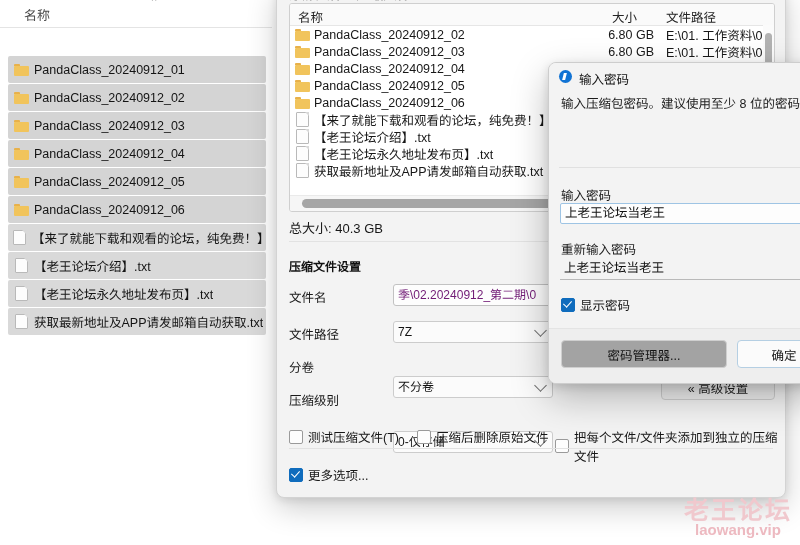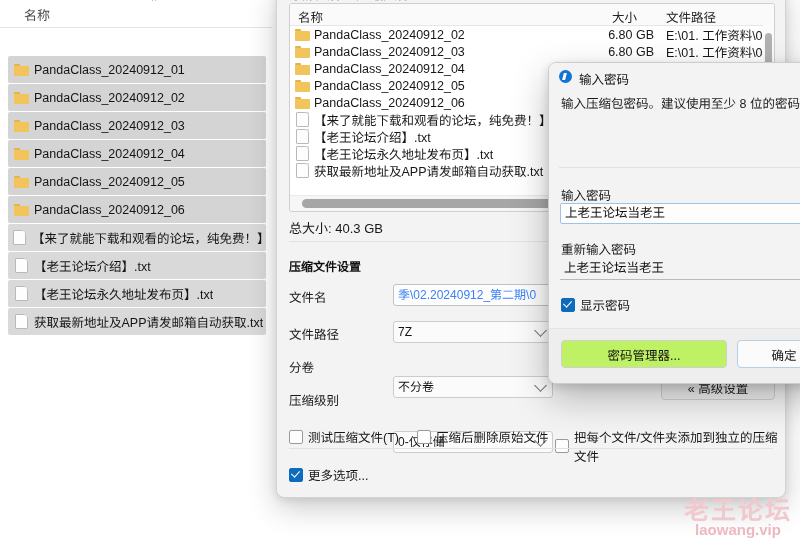--- a/index.html
+++ b/index.html
@@ -98,21 +98,21 @@
 
   #totalSize{position:absolute;left:12px;top:231px;font-size:13px;color:#171717;}
   .hr{position:absolute;left:12px;width:484px;height:1px;background:#e2e2e2;}
 
   #secTitle{position:absolute;left:12px;top:270px;font-size:12px;font-weight:bold;color:#111;}
 
   .frm-lbl{position:absolute;left:12px;font-size:12.5px;color:#1a1a1a;}
   .frm-ctl{position:absolute;left:116px;width:160px;height:22px;}
   .txtfield{
     background:#fdfdfd;border:1px solid #c2c2c2;border-radius:3px;
-    font-size:12px;color:#3b82f6;line-height:20px;padding:0 4px;
+    font-size:12px;color:#701a75;line-height:20px;padding:0 4px;
     white-space:nowrap;overflow:hidden;box-sizing:border-box;height:22px;
   }
   .selfield{
     background:#fbfbfb;border:1px solid #cccccc;border-radius:3px;
     font-size:12px;color:#141414;line-height:20px;padding:0 4px;
     box-sizing:border-box;height:22px;position:relative;
   }
   .selfield .chev{
     position:absolute;right:7px;top:4px;width:8px;height:8px;
     border-right:1.4px solid #6d6d6d;border-bottom:1.4px solid #6d6d6d;
@@ -167,21 +167,21 @@
   .pw-in.focus{background:#fdfdfd;border:1px solid #9ec4e4;border-radius:2px;}
   .pw-in.plain{background:#f3f3f3;border:0;border-bottom:1px solid #b9b9b9;}
 
   #pwBtnBar{position:absolute;left:0;bottom:0;width:100%;height:54px;background:#eeeeee;
     border-top:1px solid #e4e4e4;}
   .pbtn{
     position:absolute;top:11px;height:26px;border-radius:4px;
     display:flex;align-items:center;justify-content:center;
     font-size:12.5px;color:#151515;
   }
-  #pmBtn{left:12px;width:164px;background:#bef264;border:1px solid #cfcfcf;}
+  #pmBtn{left:12px;width:164px;background:#a3a3a3;border:1px solid #cfcfcf;}
   #okBtn{left:188px;width:92px;background:#fbfbfb;border:1px solid #b5cfe3;}
 
   
   #wm{position:absolute;right:8px;bottom:6px;text-align:center;pointer-events:none;}
   #wm .cn{font-size:25px;font-weight:bold;color:#f0c8cd;letter-spacing:2px;line-height:22px;}
   #wm .en{font-size:15px;font-weight:bold;color:#edb9c0;line-height:18px;}
 </style>
 </head>
 <body>
 

